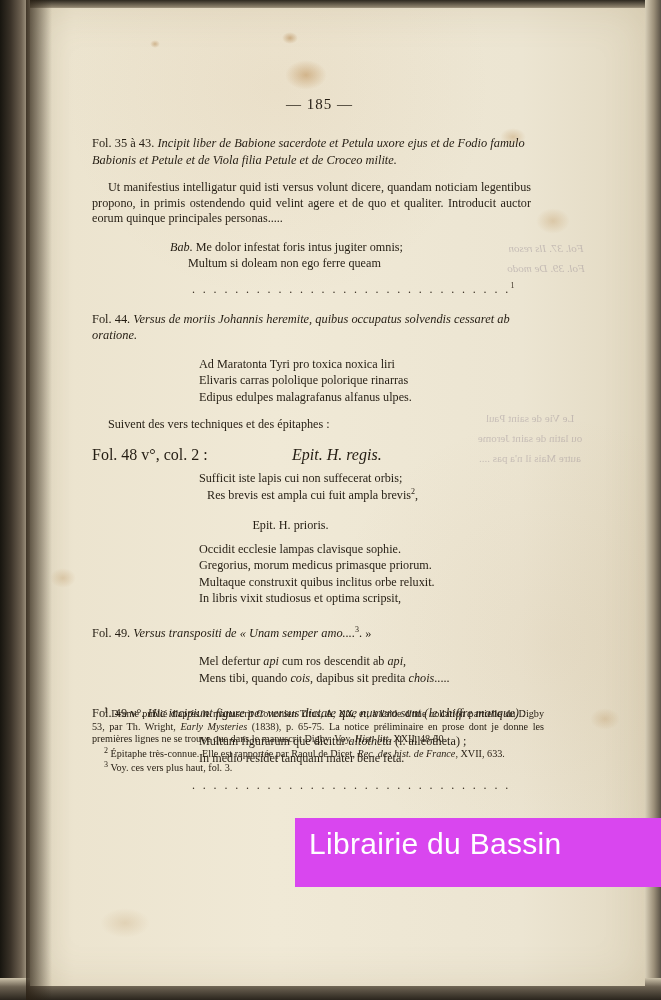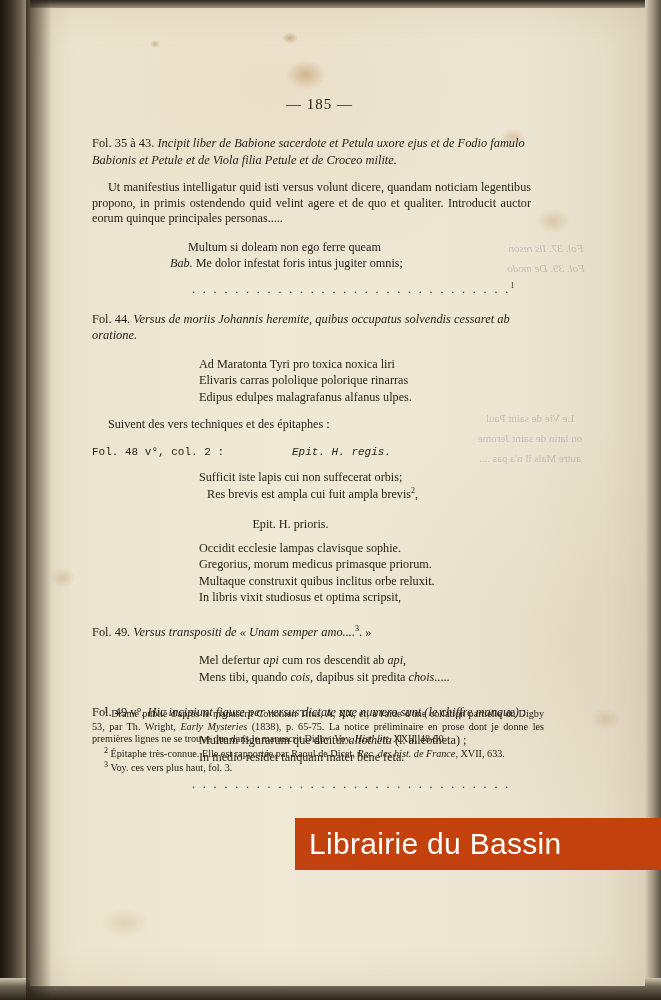--- a/index.html
+++ b/index.html
@@ -173,25 +173,24 @@
   }
   .dotline sup { letter-spacing: 0; }
 
   .simple {
     font-size: 12.2px;
     margin: 0 0 14px 0;
     text-indent: 16px;
   }
 
   .colref {
-    font-size: 11px;
+    font-size: 16px;
     margin: 12px 0 6px 0;
     position: relative;
     min-height: 17px;
-    font-family: Liberation Mono, monospace;
   }
   .colref .left { font-style: normal; }
   .colref .mid {
     font-style: italic;
     position: absolute;
     left: 200px;
     top: 0;
   }
 
   sup {
@@ -216,22 +215,22 @@
     text-indent: 12px;
   }
   #notes .it { font-style: italic; }
 
   
   #watermark {
     position: absolute;
     left: 295px;
     top: 818px;
     width: 366px;
-    height: 52px;
-    background: #c2410c;
+    height: 69px;
+    background: #d946ef;
     color: #ffffff;
     font-family: "Liberation Sans", sans-serif;
     font-size: 30px;
     line-height: 52px;
     padding-left: 14px;
     box-sizing: border-box;
     letter-spacing: 0.3px;
     white-space: nowrap;
     overflow: hidden;
   }
@@ -274,22 +273,22 @@
       </div>
 
       <div class="entry">
         <span class="ref">Fol. 35 à 43.</span>
         <span class="ttl">Incipit liber de Babione sacerdote et Petula uxore ejus et de Fodio famulo Babionis et Petule et de Viola filia Petule et de Croceo milite.</span>
       </div>
 
       <p class="prose">Ut manifestius intelligatur quid isti versus volunt dicere, quandam noticiam legentibus propono, in primis ostendendo quid velint agere et de quo et qualiter. Introducit auctor eorum quinque principales personas.....</p>
 
       <div class="quote">
+        <span class="line"><span class="spk">Bab.</span> <span>Me dolor infestat foris intus jugiter omnis;</span></span>
         <span class="line" style="padding-left:18px;"><span>Multum si doleam non ego ferre queam</span></span>
-        <span class="line"><span class="spk">Bab.</span> <span>Me dolor infestat foris intus jugiter omnis;</span></span>
       </div>
 
       <span class="dotline"><span>. . . . . . . . . . . . . . . . . . . . . . . . . . . . . .</span><sup>1</sup></span>
 
       <div class="entry">
         <span class="ref">Fol. 44.</span>
         <span class="ttl">Versus de moriis Johannis heremite, quibus occupatus solvendis cessaret ab oratione.</span>
       </div>
 
       <div class="versecenter" style="padding-left:96px;">

